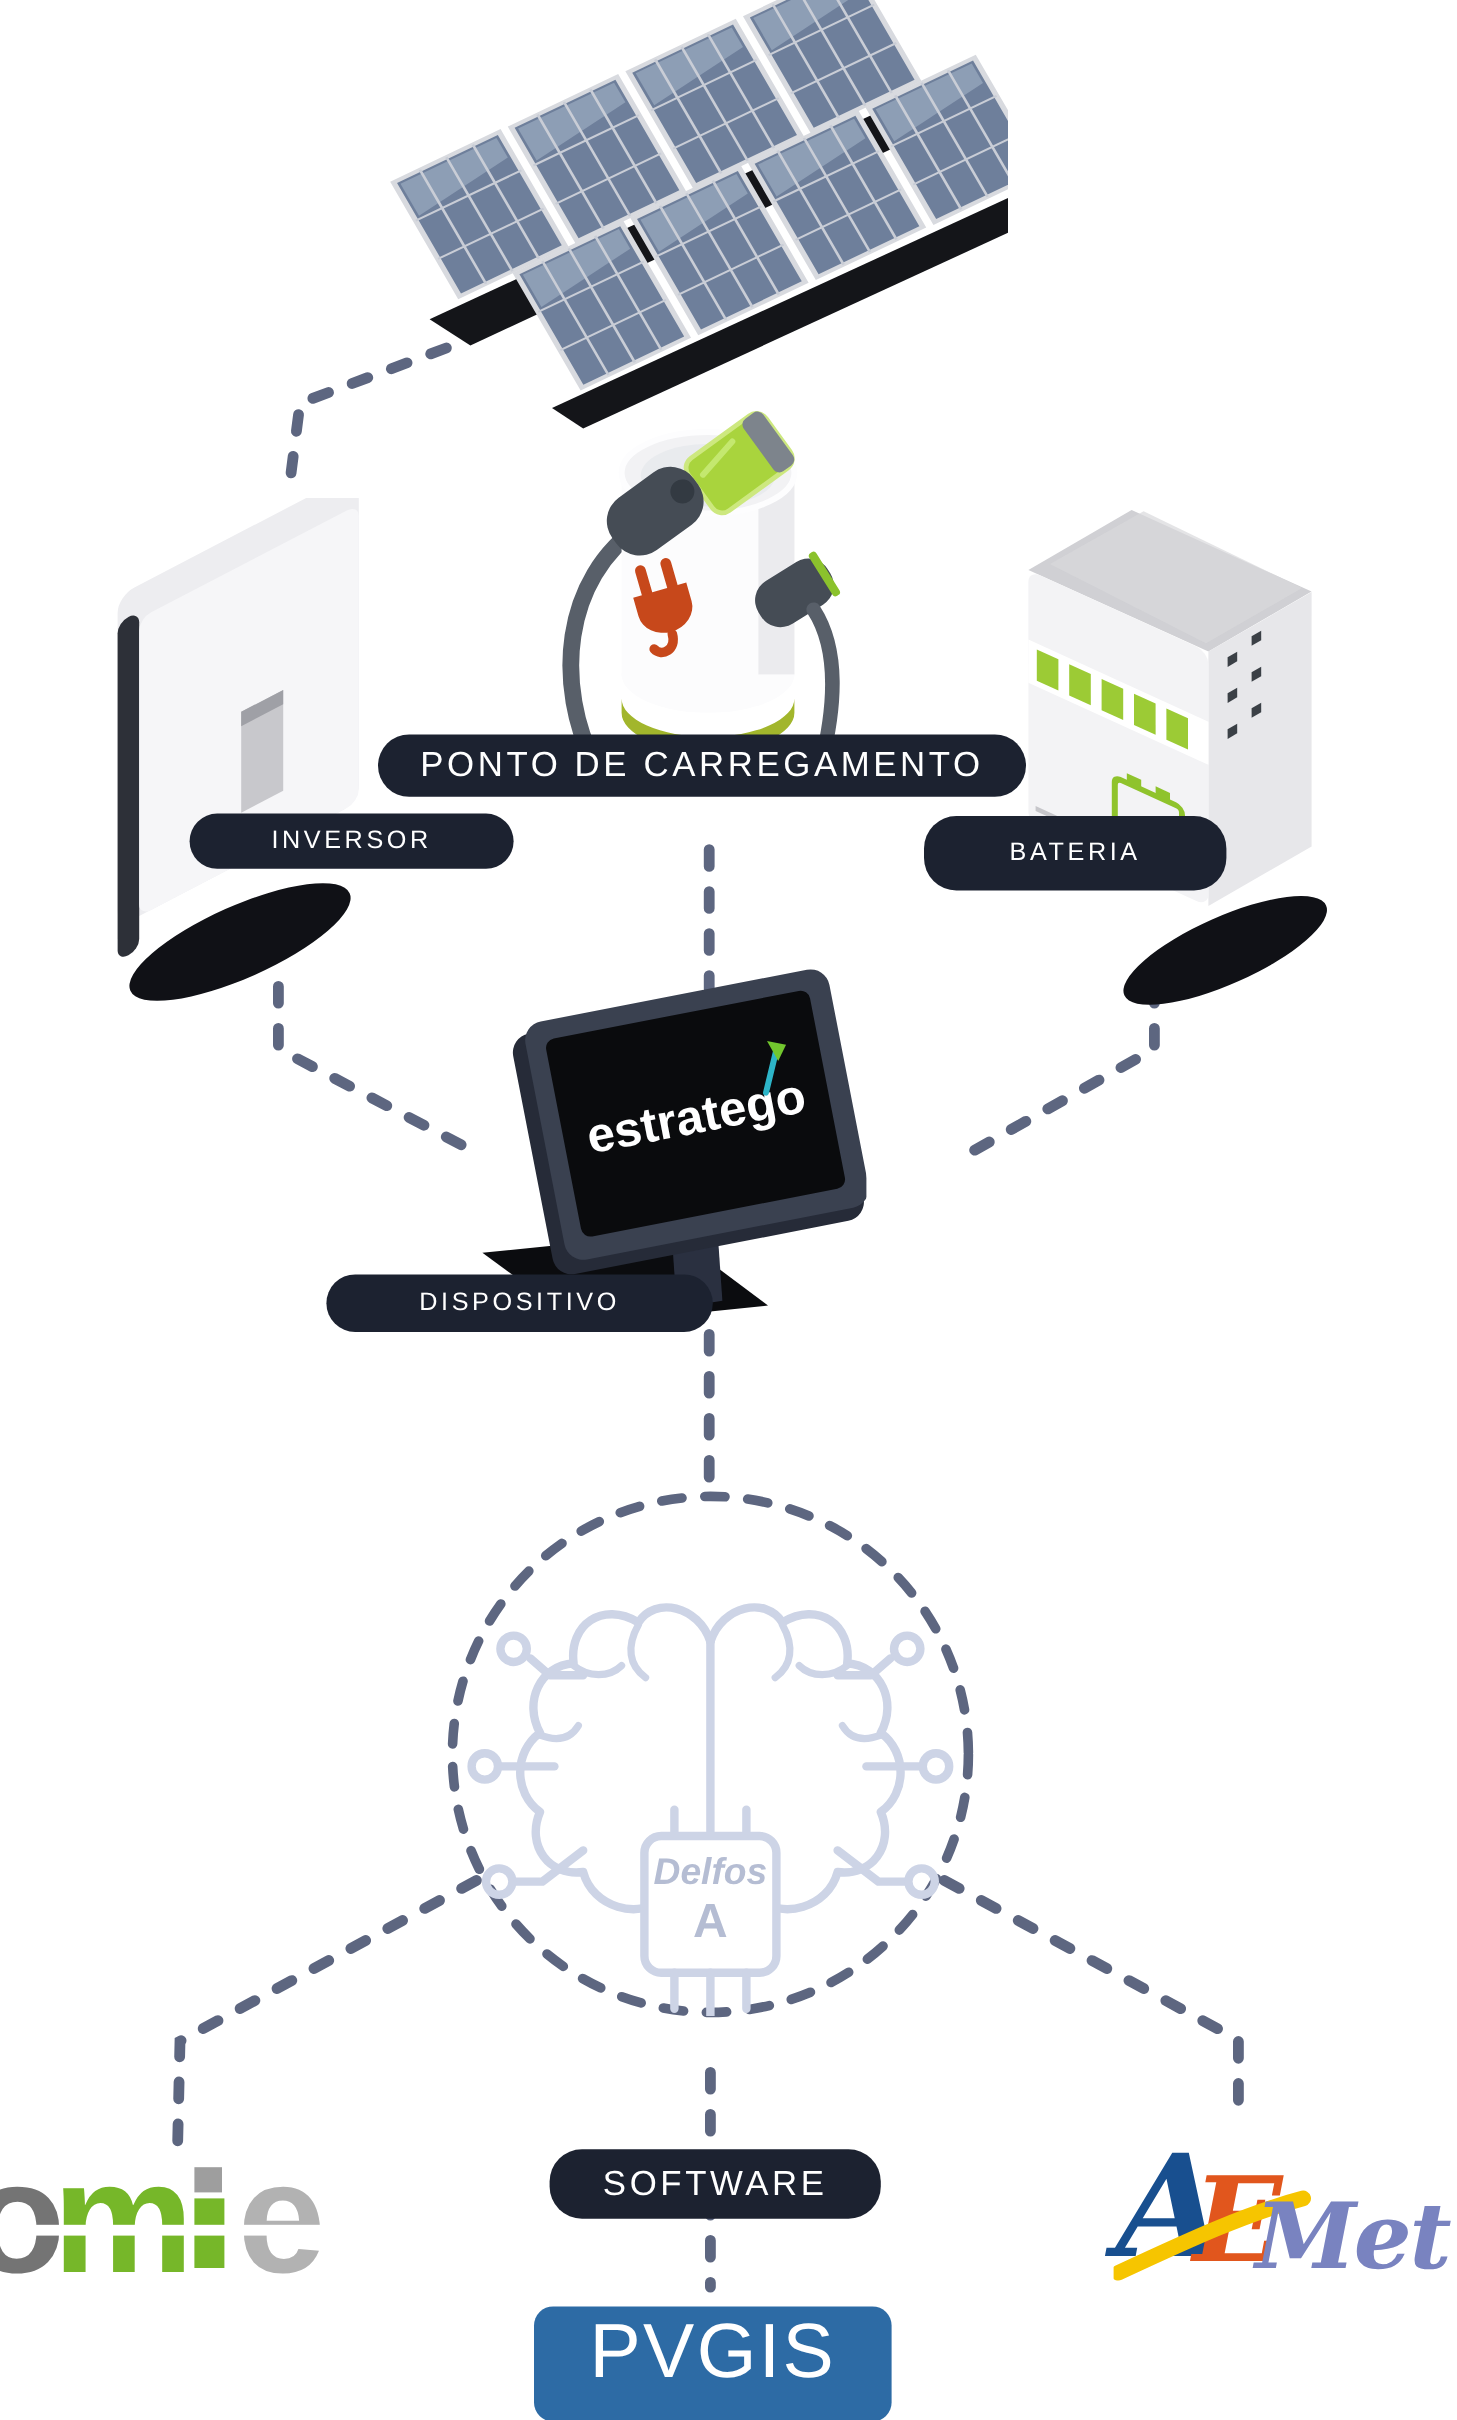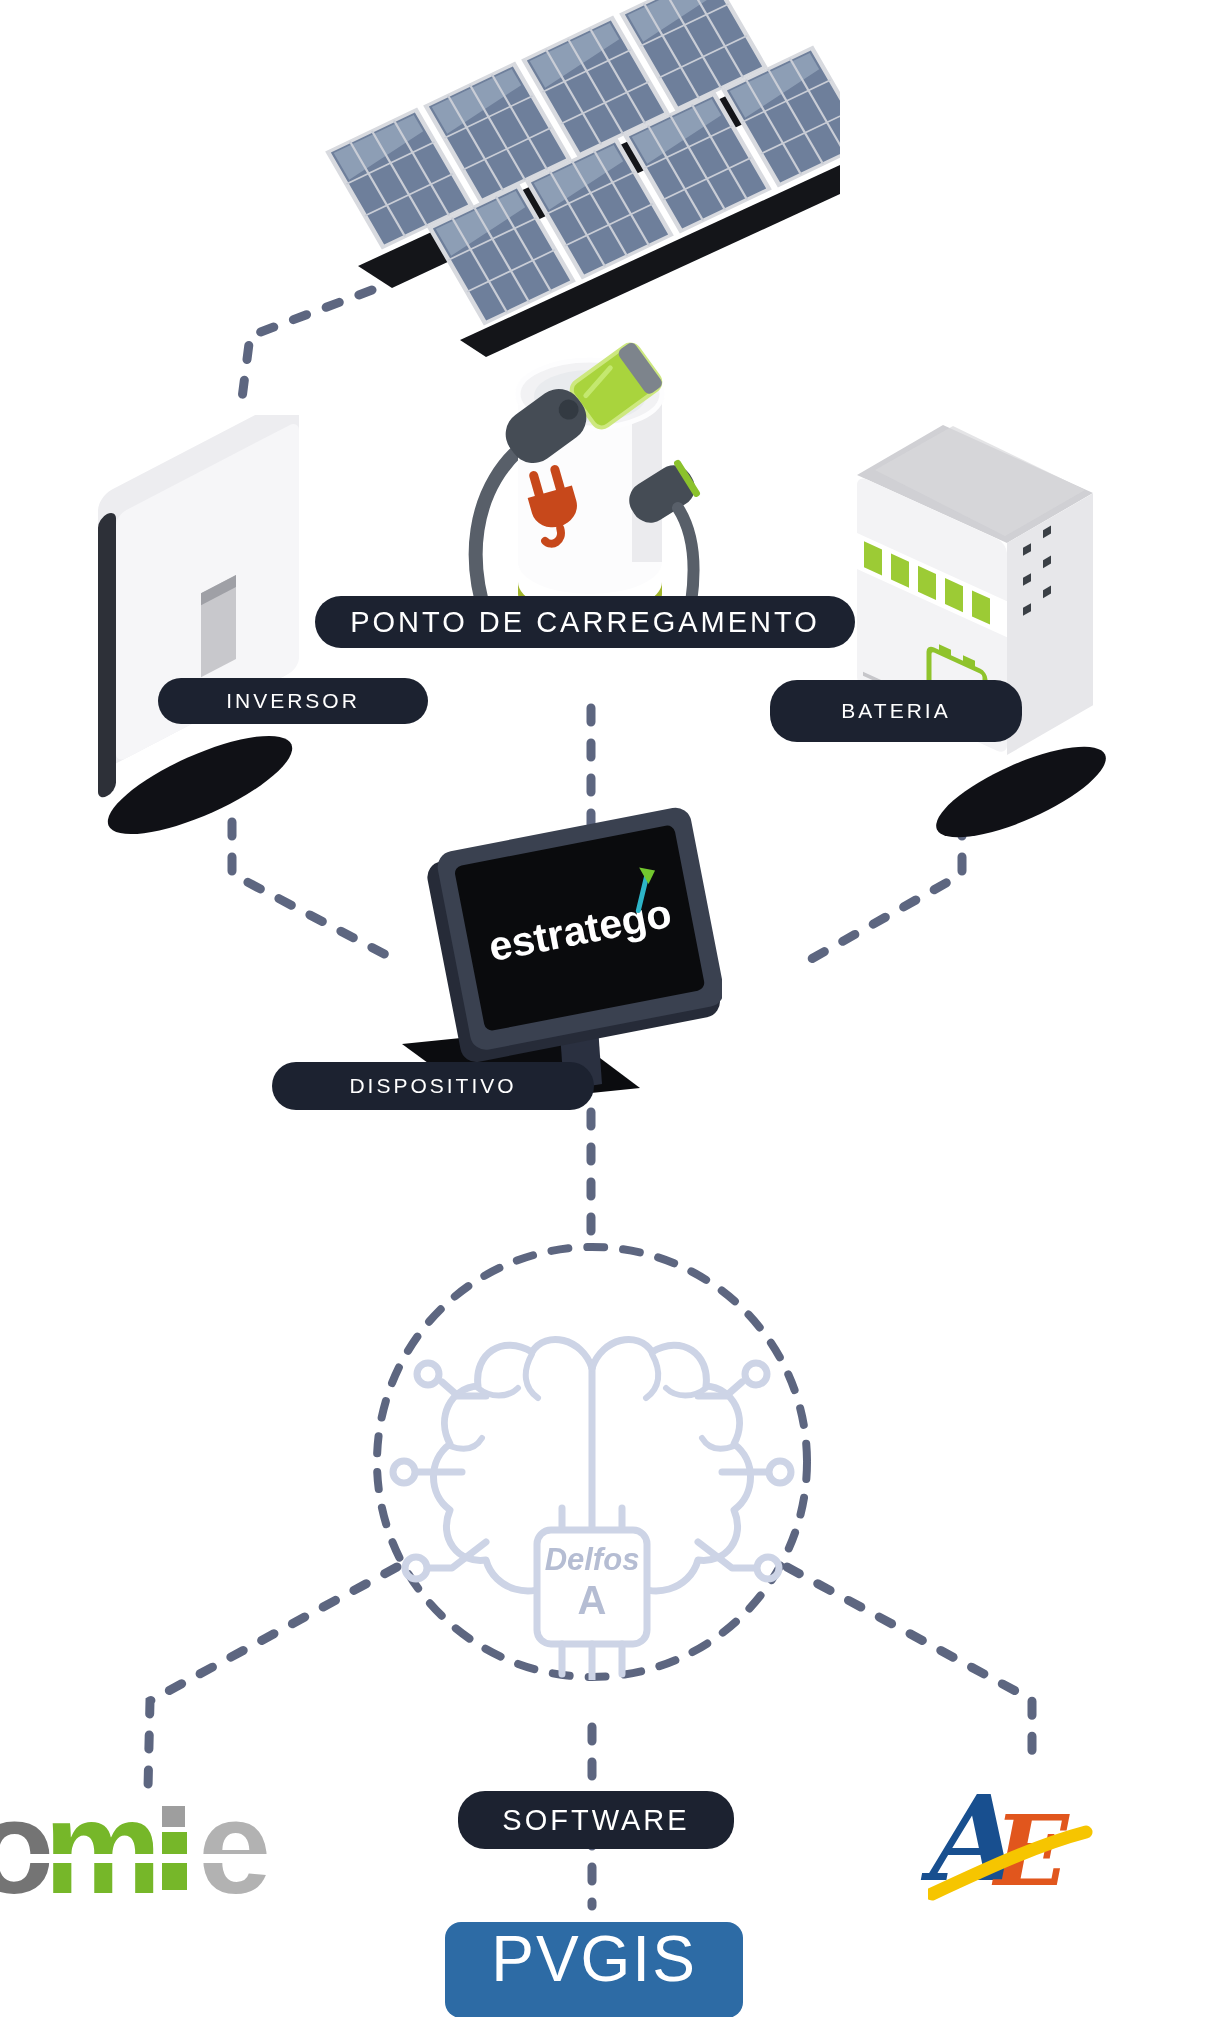--- a/index.html
+++ b/index.html
@@ -167,21 +167,21 @@
       <path d="M326,240 L360,266 L382,266"></path>
         <circle cx="396" cy="266" r="11"></circle>
       <path d="M190,206 V226 M250,206 V226"></path>
       <rect x="165" y="228" width="110" height="114" rx="14" fill="#ffffff"></rect>
       <path d="M190,342 V372 M220,342 V378 M250,342 V372"></path>
     </g>
     <text x="220" y="268" text-anchor="middle" font-family="Liberation Sans, sans-serif" font-size="31" font-style="italic" font-weight="700" fill="#b5bdd3">Delfos</text>
     <text x="220" y="312" text-anchor="middle" font-family="Liberation Sans, sans-serif" font-size="40" font-weight="700" fill="#b5bdd3">A</text>
   </svg>
 
-  <div class="pill big" style="left:315px;top:596px;width:540px;height:52px;">
+  <div class="pill big" style="left:315px;top:612px;width:540px;height:52px;">
     <span>PONTO DE CARREGAMENTO</span>
   </div>
   <div class="pill" style="left:158px;top:678px;width:270px;height:46px;">
     <span>INVERSOR</span>
   </div>
   <div class="pill" style="left:770px;top:680px;width:252px;height:62px;">
     <span>BATERIA</span>
   </div>
   <div class="pill" style="left:272px;top:1062px;width:322px;height:48px;">
     <span>DISPOSITIVO</span>
@@ -202,15 +202,16 @@
   <div class="pvgis">
     <span>PVGIS</span>
   </div>
 
   <div class="abs" style="left:928px;top:1768px;width:288px;height:145px;">
     <span class="aemet-letter" style="left:2px;top:12px;font-size:118px;color:#184f8f;">A</span>
     <span class="aemet-letter" style="left:66px;top:34px;font-size:98px;color:#e1561d;">E</span>
     <svg class="abs" style="left:0;top:0;" width="288" height="145" viewBox="0 0 288 145">
       <path d="M4,126 C64,98 112,76 158,64" fill="none" stroke="#f6c500" stroke-width="13" stroke-linecap="round"></path>
     </svg>
+    <span class="aemet-letter" style="left:118px;top:58px;font-size:76px;letter-spacing:-2px;color:#7983c0;">Met</span>
   </div>
 
 </div>
 
 </body></html>

